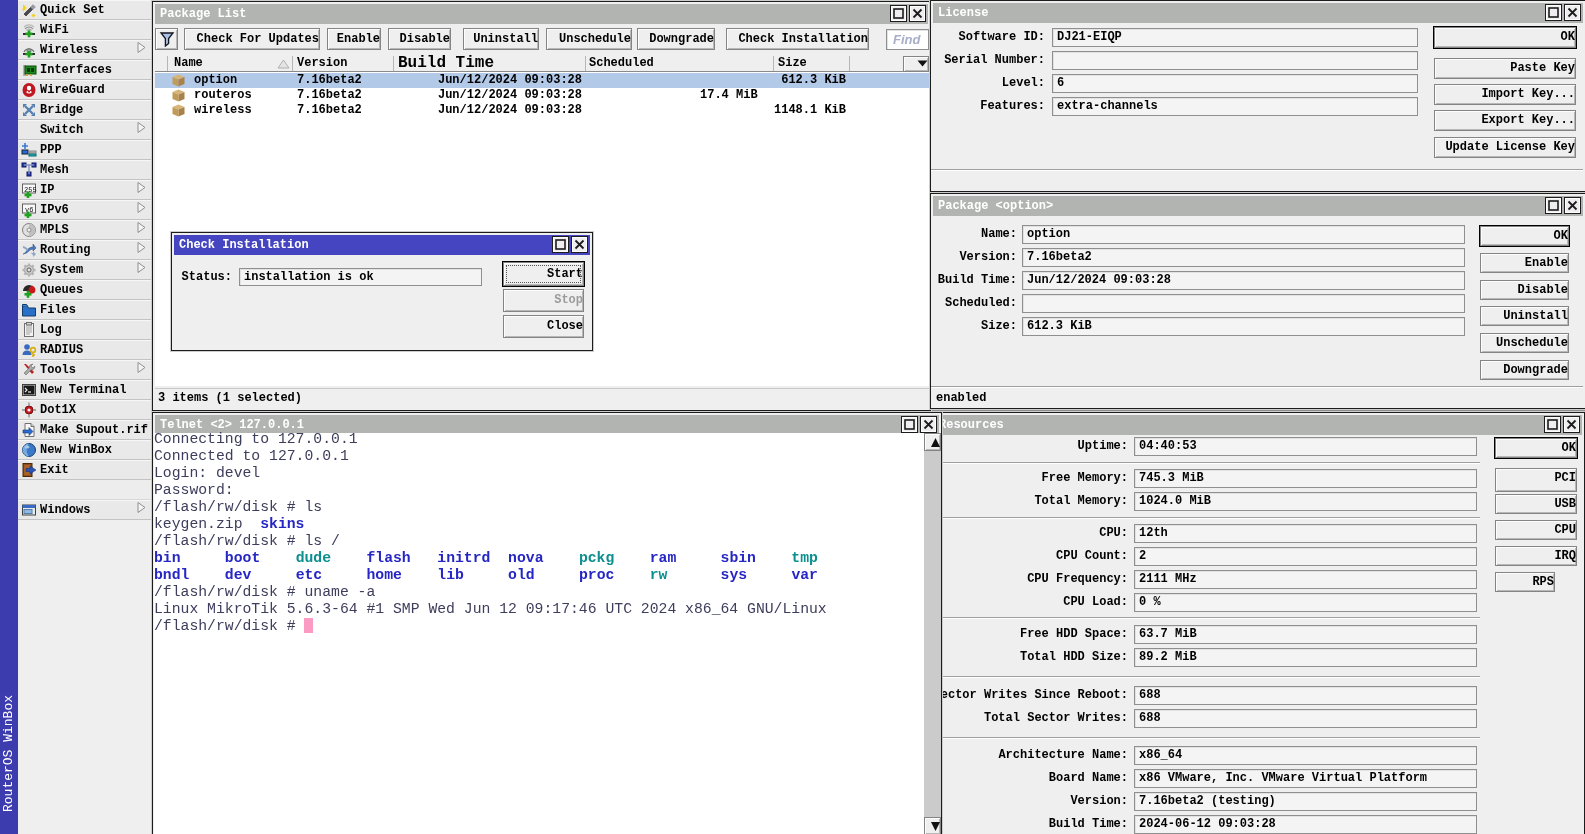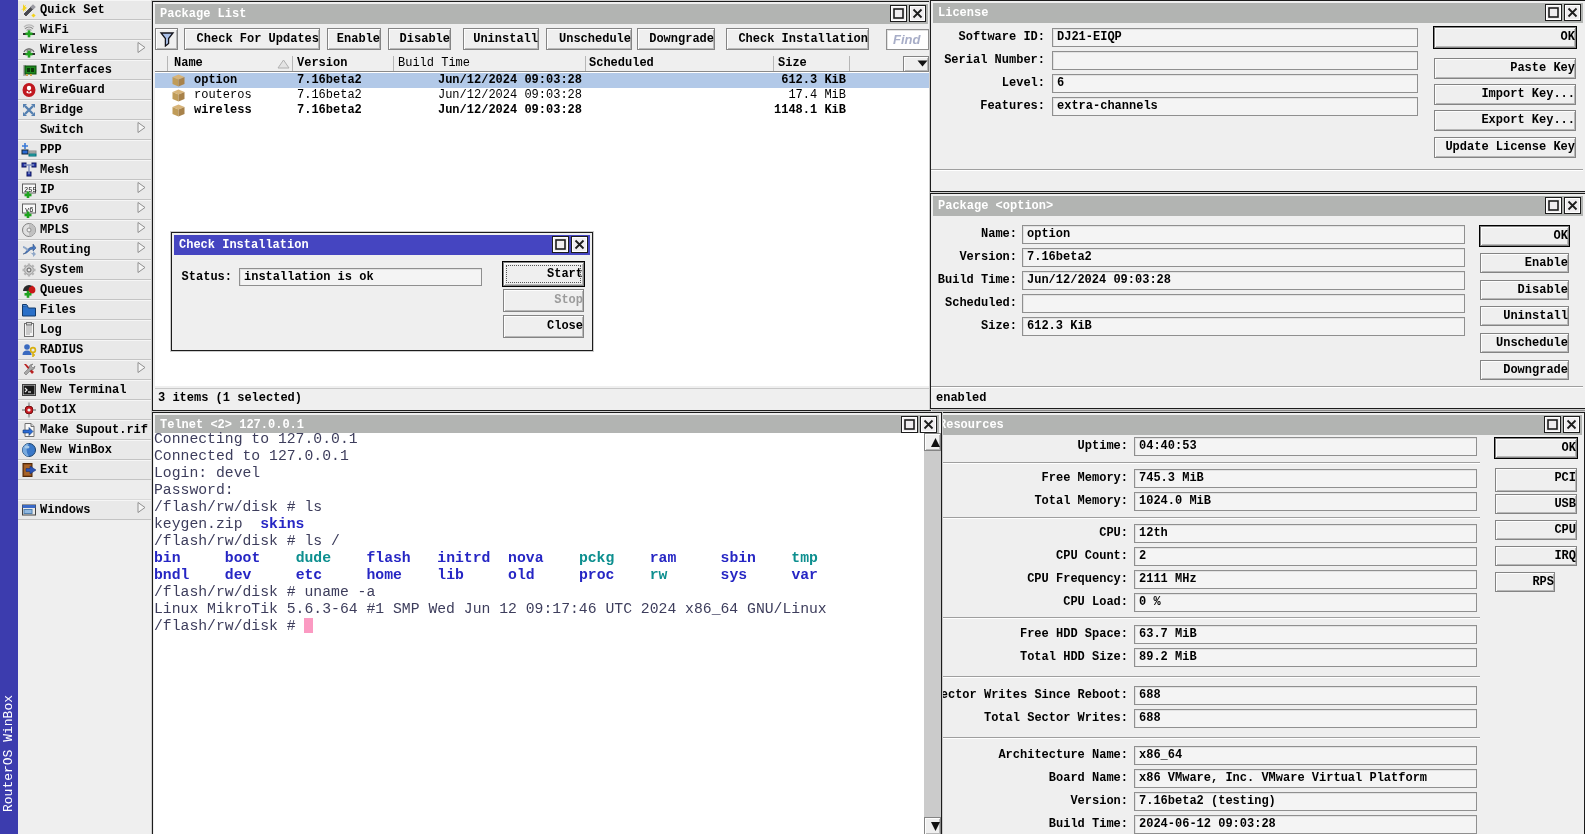--- a/index.html
+++ b/index.html
@@ -305,40 +305,40 @@
     <div class="inp" style="left:733px;top:27px;width:43px;height:21px;line-height:19px;background:#fff;color:#a8aec8;font-style:italic;font-family:'Liberation Sans',sans-serif;font-size:13px;padding-left:6px">Find</div>
     <div class="abs" style="left:2px;top:53px;width:774px;height:17px;background:#efefef;border-bottom:1px solid #8a8a8a"></div>
     <div class="abs" style="left:14px;top:54px;width:1px;height:15px;background:#b6b6b6"></div>
     <div class="abs" style="left:139px;top:54px;width:1px;height:15px;background:#b6b6b6"></div>
     <div class="abs" style="left:240px;top:54px;width:1px;height:15px;background:#b6b6b6"></div>
     <div class="abs" style="left:432px;top:54px;width:1px;height:15px;background:#b6b6b6"></div>
     <div class="abs" style="left:620px;top:54px;width:1px;height:15px;background:#b6b6b6"></div>
     <div class="abs" style="left:696px;top:54px;width:1px;height:15px;background:#b6b6b6"></div>
     <div class="abs" style="left:21px;top:53px;height:17px;line-height:17px;font-size:12px;white-space:pre;font-weight:bold">Name</div>
     <div class="abs" style="left:144px;top:53px;height:17px;line-height:17px;font-size:12px;white-space:pre;font-weight:bold">Version</div>
-    <div class="abs" style="left:245px;top:53px;height:17px;line-height:17px;font-size:12px;white-space:pre;font-weight:normal">Build Time</div>
+    <div class="abs" style="left:245px;top:53px;height:17px;line-height:17px;font-size:16px;white-space:pre;font-weight:bold">Build Time</div>
     <div class="abs" style="left:436px;top:53px;height:17px;line-height:17px;font-size:12px;white-space:pre;font-weight:bold">Scheduled</div>
     <div class="abs" style="left:625px;top:53px;height:17px;line-height:17px;font-size:12px;white-space:pre;font-weight:bold">Size</div>
     <svg class="abs" style="left:124px;top:57px" width="13" height="10">
       <path d="M6.5 1 L12 9 L1 9 Z" fill="#e4e4e4" stroke="#b0b0b0"></path>
     </svg>
     <div class="btn" style="left:750px;top:54px;width:26px;height:16px"><svg width="11" height="7" style="margin-top:3px">
         <path d="M0.5 0.5 H10.5 L5.5 6.5 Z" fill="#111"></path>
       </svg></div>
     <div class="abs" style="left:2px;top:70px;width:774px;height:314px;background:#fff"></div>
     <div class="abs" style="left:2px;top:71px;width:774px;height:15px;background:#b2c9e8;font-size:12px;line-height:15px;white-space:pre;font-weight:bold"><div class="abs" style="left:17px;top:1px"><svg width="13" height="13" viewBox="0 0 13 13">
           <path d="M6.5 0.5 L12.5 3 L6.5 5.5 L0.5 3 Z" fill="#d8b478"></path>
           <path d="M0.5 3 L6.5 5.5 L6.5 12.5 L0.5 10 Z" fill="#c09c58"></path>
           <path d="M12.5 3 L6.5 5.5 L6.5 12.5 L12.5 10 Z" fill="#a8824a"></path>
         </svg></div><div class="abs" style="left:39px;top:0">option</div><div class="abs" style="left:142px;top:0">7.16beta2</div><div class="abs" style="left:238px;top:0;width:189px;text-align:right">Jun/12/2024 09:03:28</div><div class="abs" style="left:545px;top:0;width:146px;text-align:right">612.3 KiB</div></div>
-    <div class="abs" style="left:2px;top:86px;width:774px;height:15px;font-size:12px;line-height:15px;white-space:pre;font-weight:normal"><div class="abs" style="left:17px;top:1px"><svg width="13" height="13" viewBox="0 0 13 13">
+    <div class="abs" style="left:2px;top:86px;width:774px;height:15px;font-size:12px;line-height:15px;white-space:pre;font-weight:bold"><div class="abs" style="left:17px;top:1px"><svg width="13" height="13" viewBox="0 0 13 13">
           <path d="M6.5 0.5 L12.5 3 L6.5 5.5 L0.5 3 Z" fill="#d8b478"></path>
           <path d="M0.5 3 L6.5 5.5 L6.5 12.5 L0.5 10 Z" fill="#c09c58"></path>
           <path d="M12.5 3 L6.5 5.5 L6.5 12.5 L12.5 10 Z" fill="#a8824a"></path>
-        </svg></div><div class="abs" style="left:39px;top:0">routeros</div><div class="abs" style="left:142px;top:0">7.16beta2</div><div class="abs" style="left:238px;top:0;width:189px;text-align:right">Jun/12/2024 09:03:28</div><div class="abs" style="left:545px;top:0;width:146px;text-align:right">17.4 MiB</div></div>
+        </svg></div><div class="abs" style="left:39px;top:0">routeros</div><div class="abs" style="left:142px;top:0">7.16beta2</div><div class="abs" style="left:238px;top:0;width:189px;text-align:right">Jun/12/2024 09:03:28</div><div class="abs" style="left:545px;top:0;width:146px;text-align:left">17.4 MiB</div></div>
     <div class="abs" style="left:2px;top:101px;width:774px;height:15px;font-size:12px;line-height:15px;white-space:pre;font-weight:bold"><div class="abs" style="left:17px;top:1px"><svg width="13" height="13" viewBox="0 0 13 13">
           <path d="M6.5 0.5 L12.5 3 L6.5 5.5 L0.5 3 Z" fill="#d8b478"></path>
           <path d="M0.5 3 L6.5 5.5 L6.5 12.5 L0.5 10 Z" fill="#c09c58"></path>
           <path d="M12.5 3 L6.5 5.5 L6.5 12.5 L12.5 10 Z" fill="#a8824a"></path>
         </svg></div><div class="abs" style="left:39px;top:0">wireless</div><div class="abs" style="left:142px;top:0">7.16beta2</div><div class="abs" style="left:238px;top:0;width:189px;text-align:right">Jun/12/2024 09:03:28</div><div class="abs" style="left:545px;top:0;width:146px;text-align:right">1148.1 KiB</div></div>
     <div class="abs" style="left:2px;top:386px;width:774px;height:1px;background:#c8c8c8"></div>
     <div class="abs" style="left:5px;top:388px;font-size:12px;line-height:17px;white-space:pre;font-weight:bold">3 items (1 selected)</div>
   </div>
 <div class="win" style="left:930px;top:0px;width:656px;height:192px;">
     <div class="tb">License</div>

